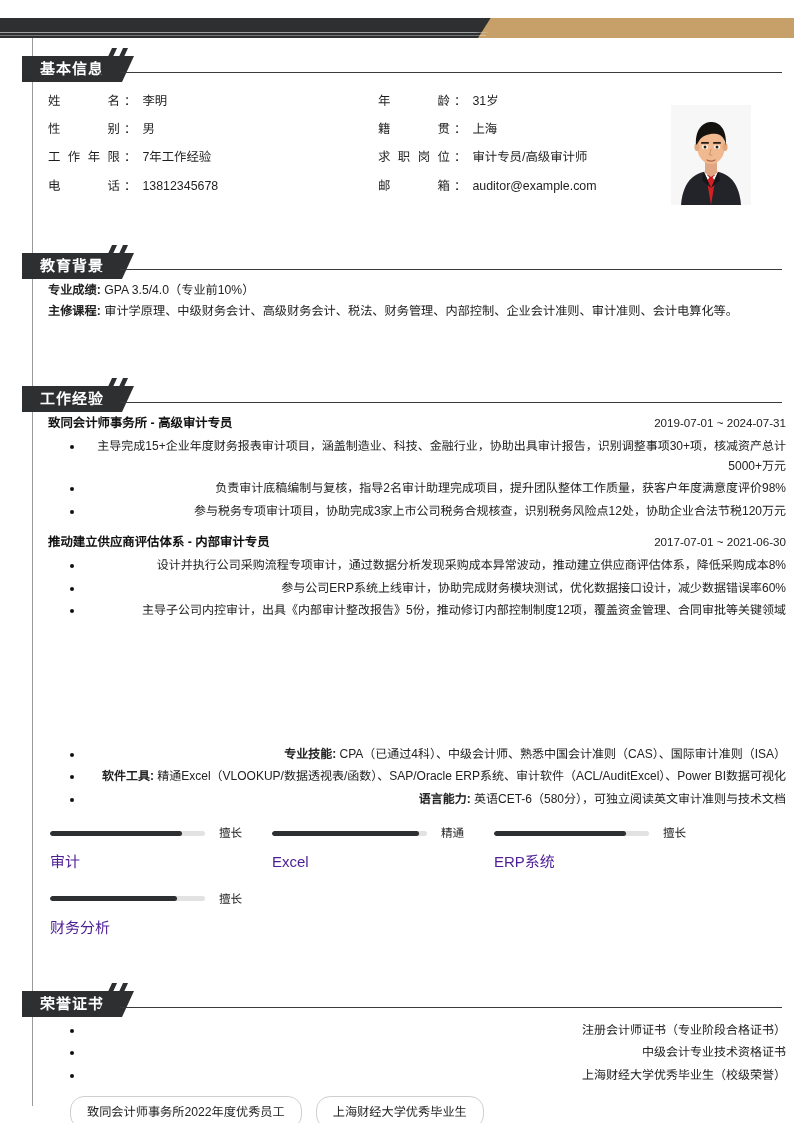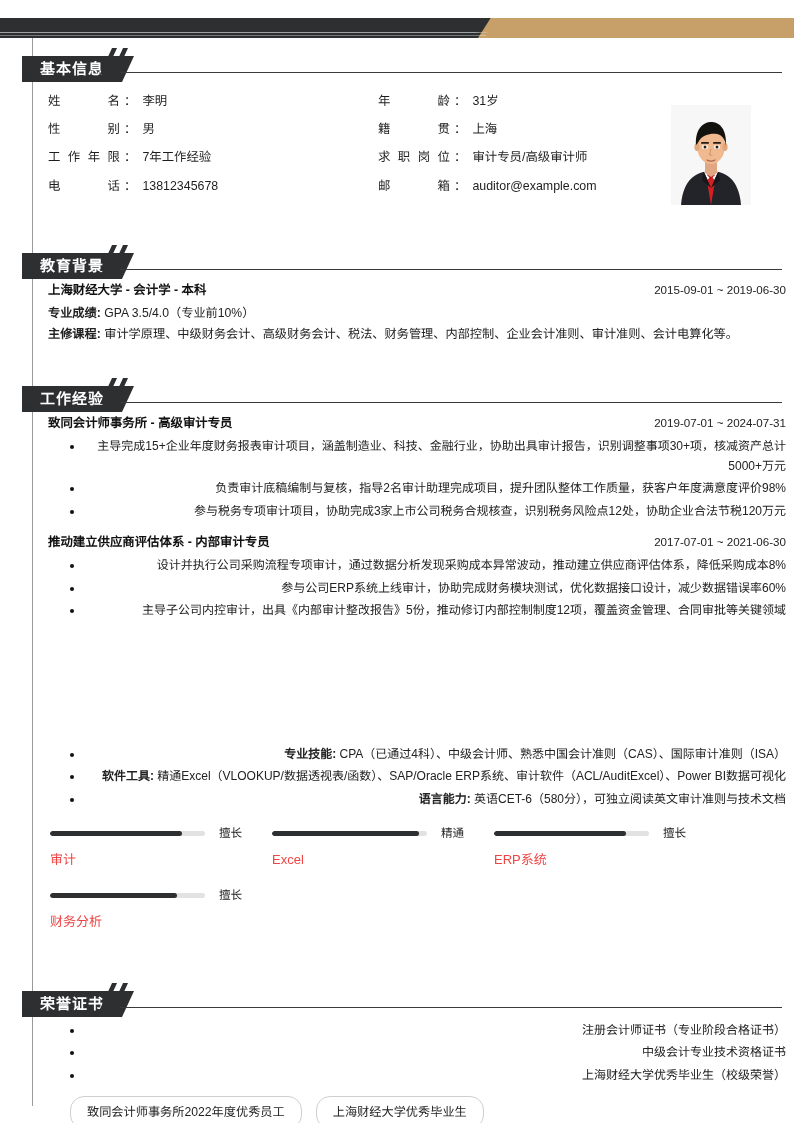--- a/index.html
+++ b/index.html
@@ -217,22 +217,22 @@
     background: #2d2f31;
   }
   .bar-level {
     margin-left: 14px;
     font-size: 11.6px;
     color: #1e1e1e;
     white-space: nowrap;
   }
   .bar-name {
     margin-top: 8px;
-    font-size: 13px;
-    color: #ef4444;
+    font-size: 15px;
+    color: #4c1d95;
   }
 
   
   .tags {
     display: flex;
     gap: 14px;
     padding: 8px 0 0 22px;
   }
   .tag {
     border: 1px solid #cfcfcf;
@@ -358,24 +358,20 @@
   <div class="sec-head">
     <div class="sec-tab">教育背景</div>
     <div class="sec-stripes" style="left:104px;">
         <i></i>
         <i></i>
       </div>
     <div class="sec-rule"></div>
     <div class="sec-notch"></div>
   </div>
   <div class="sec-body">
-    <div class="entry-head">
-      <span class="entry-title">上海财经大学 - 会计学 - 本科</span>
-      <span class="entry-date">2015-09-01 ~ 2019-06-30</span>
-    </div>
     <div class="kv">
       <b>专业成绩:</b><span> GPA 3.5/4.0（专业前10%）</span>
     </div>
     <div class="kv">
       <b>主修课程:</b><span> 审计学原理、中级财务会计、高级财务会计、税法、财务管理、内部控制、企业会计准则、审计准则、会计电算化等。</span>
     </div>
   </div>
 </div>
 
 <div class="section" id="sec-work" style="top:378px;">

